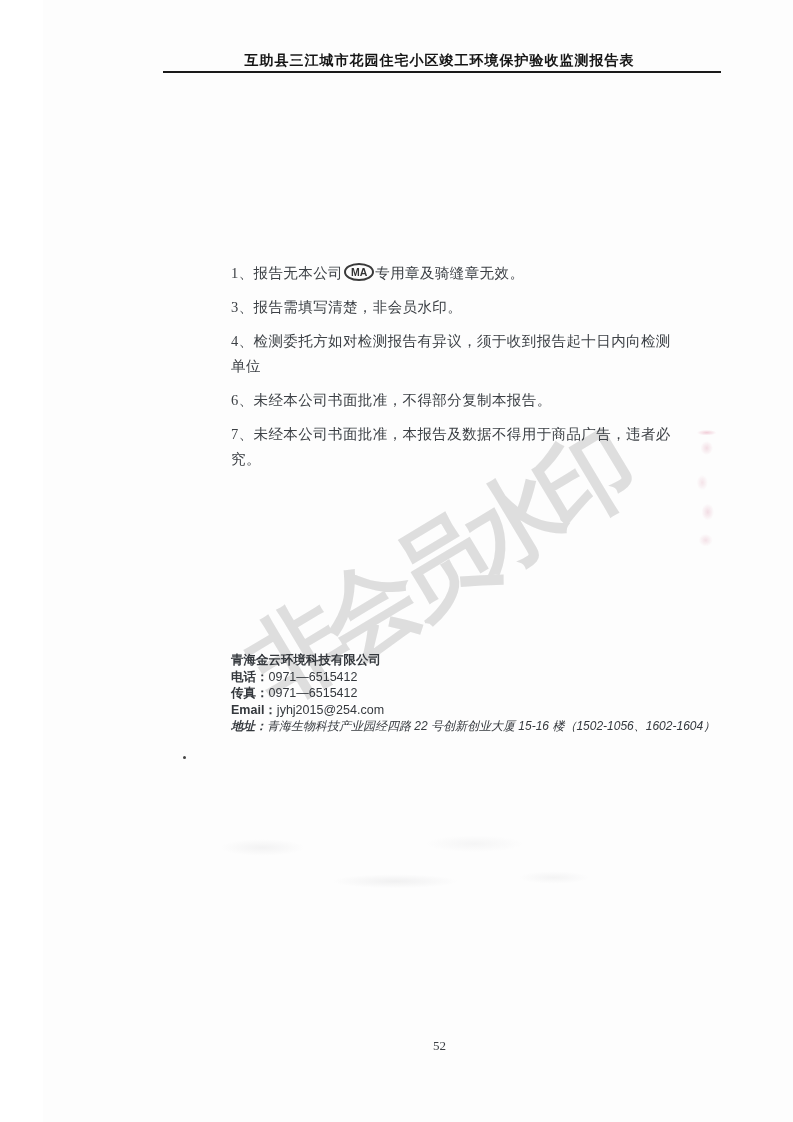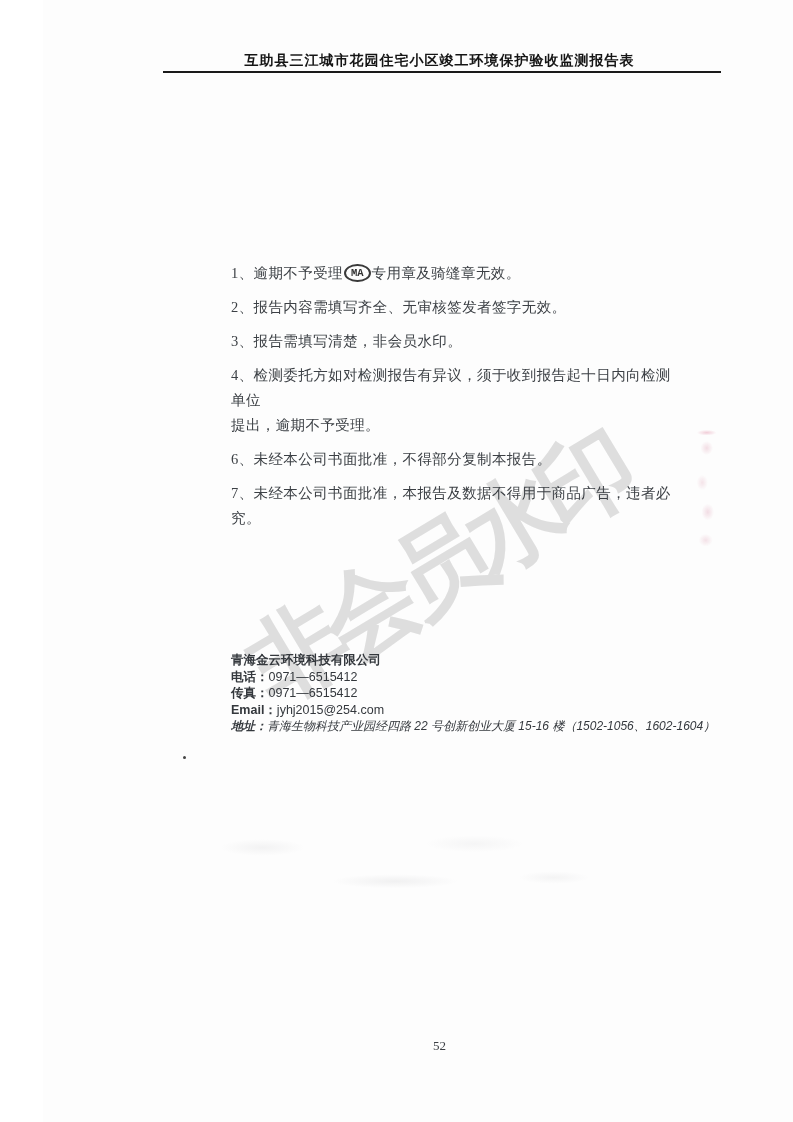--- a/index.html
+++ b/index.html
@@ -64,21 +64,21 @@
   }
   .note-item { margin: 0 0 9px 0; }
   .note-cont { display: block; }
   .cma-mark {
     display: inline-block;
     border: 2px solid #3a3a3a;
     border-radius: 50%;
     padding: 0 5px;
     height: 14px;
     line-height: 14px;
-    font-family: Liberation Mono, monospace;
+    font-family: Liberation Sans, sans-serif;
     font-size: 10.5px;
     font-weight: bold;
     color: #333;
     vertical-align: 2px;
     letter-spacing: 0;
     margin: 0 1px;
     text-align: right;
   }
   
   .watermark {
@@ -167,24 +167,23 @@
 
   <div class="doc-header-title">互助县三江城市花园住宅小区竣工环境保护验收监测报告表</div>
   <div class="header-rule"></div>
 
 
   <div class="watermark">非会员水印</div>
 
   <div class="faint-seal"></div>
 
   <div class="notes">
-    <p class="note-item"><span>1、</span><span>逾期不予受理</span><span class="cma-mark">MA</span><span>专用章及骑缝章无效。</span></p>
-    <p class="note-item"><span>2、</span><span>报告内容需填写齐全、无审核签发者签字无效。</span></p>
+    <p class="note-item"><span>1、</span><span>报告无本公司</span><span class="cma-mark">MA</span><span>专用章及骑缝章无效。</span></p>
     <p class="note-item"><span>3、</span><span>报告需填写清楚，非会员水印。</span></p>
-    <p class="note-item"><span>4、</span><span>检测委托方如对检测报告有异议，须于收到报告起十日内向检测单位</span><span class="note-cont">提出，逾期不予受理。</span></p>
+    <p class="note-item"><span>4、</span><span>检测委托方如对检测报告有异议，须于收到报告起十日内向检测单位</span></p>
     <p class="note-item"><span>6、</span><span>未经本公司书面批准，不得部分复制本报告。</span></p>
     <p class="note-item"><span>7、</span><span>未经本公司书面批准，本报告及数据不得用于商品广告，违者必究。</span></p>
   </div>
 
   <div class="company">
     <p class="row name">青海金云环境科技有限公司</p>
     <p class="row"><span class="label">电话：</span><span>0971—6515412</span></p>
     <p class="row"><span class="label">传真：</span><span>0971—6515412</span></p>
     <p class="row"><span class="label">Email：</span><span>jyhj2015@254.com</span></p>
     <p class="row addr"><span class="label">地址：</span><span>青海生物科技产业园经四路 22 号创新创业大厦 15-16 楼（1502-1056、1602-1604）</span></p>

